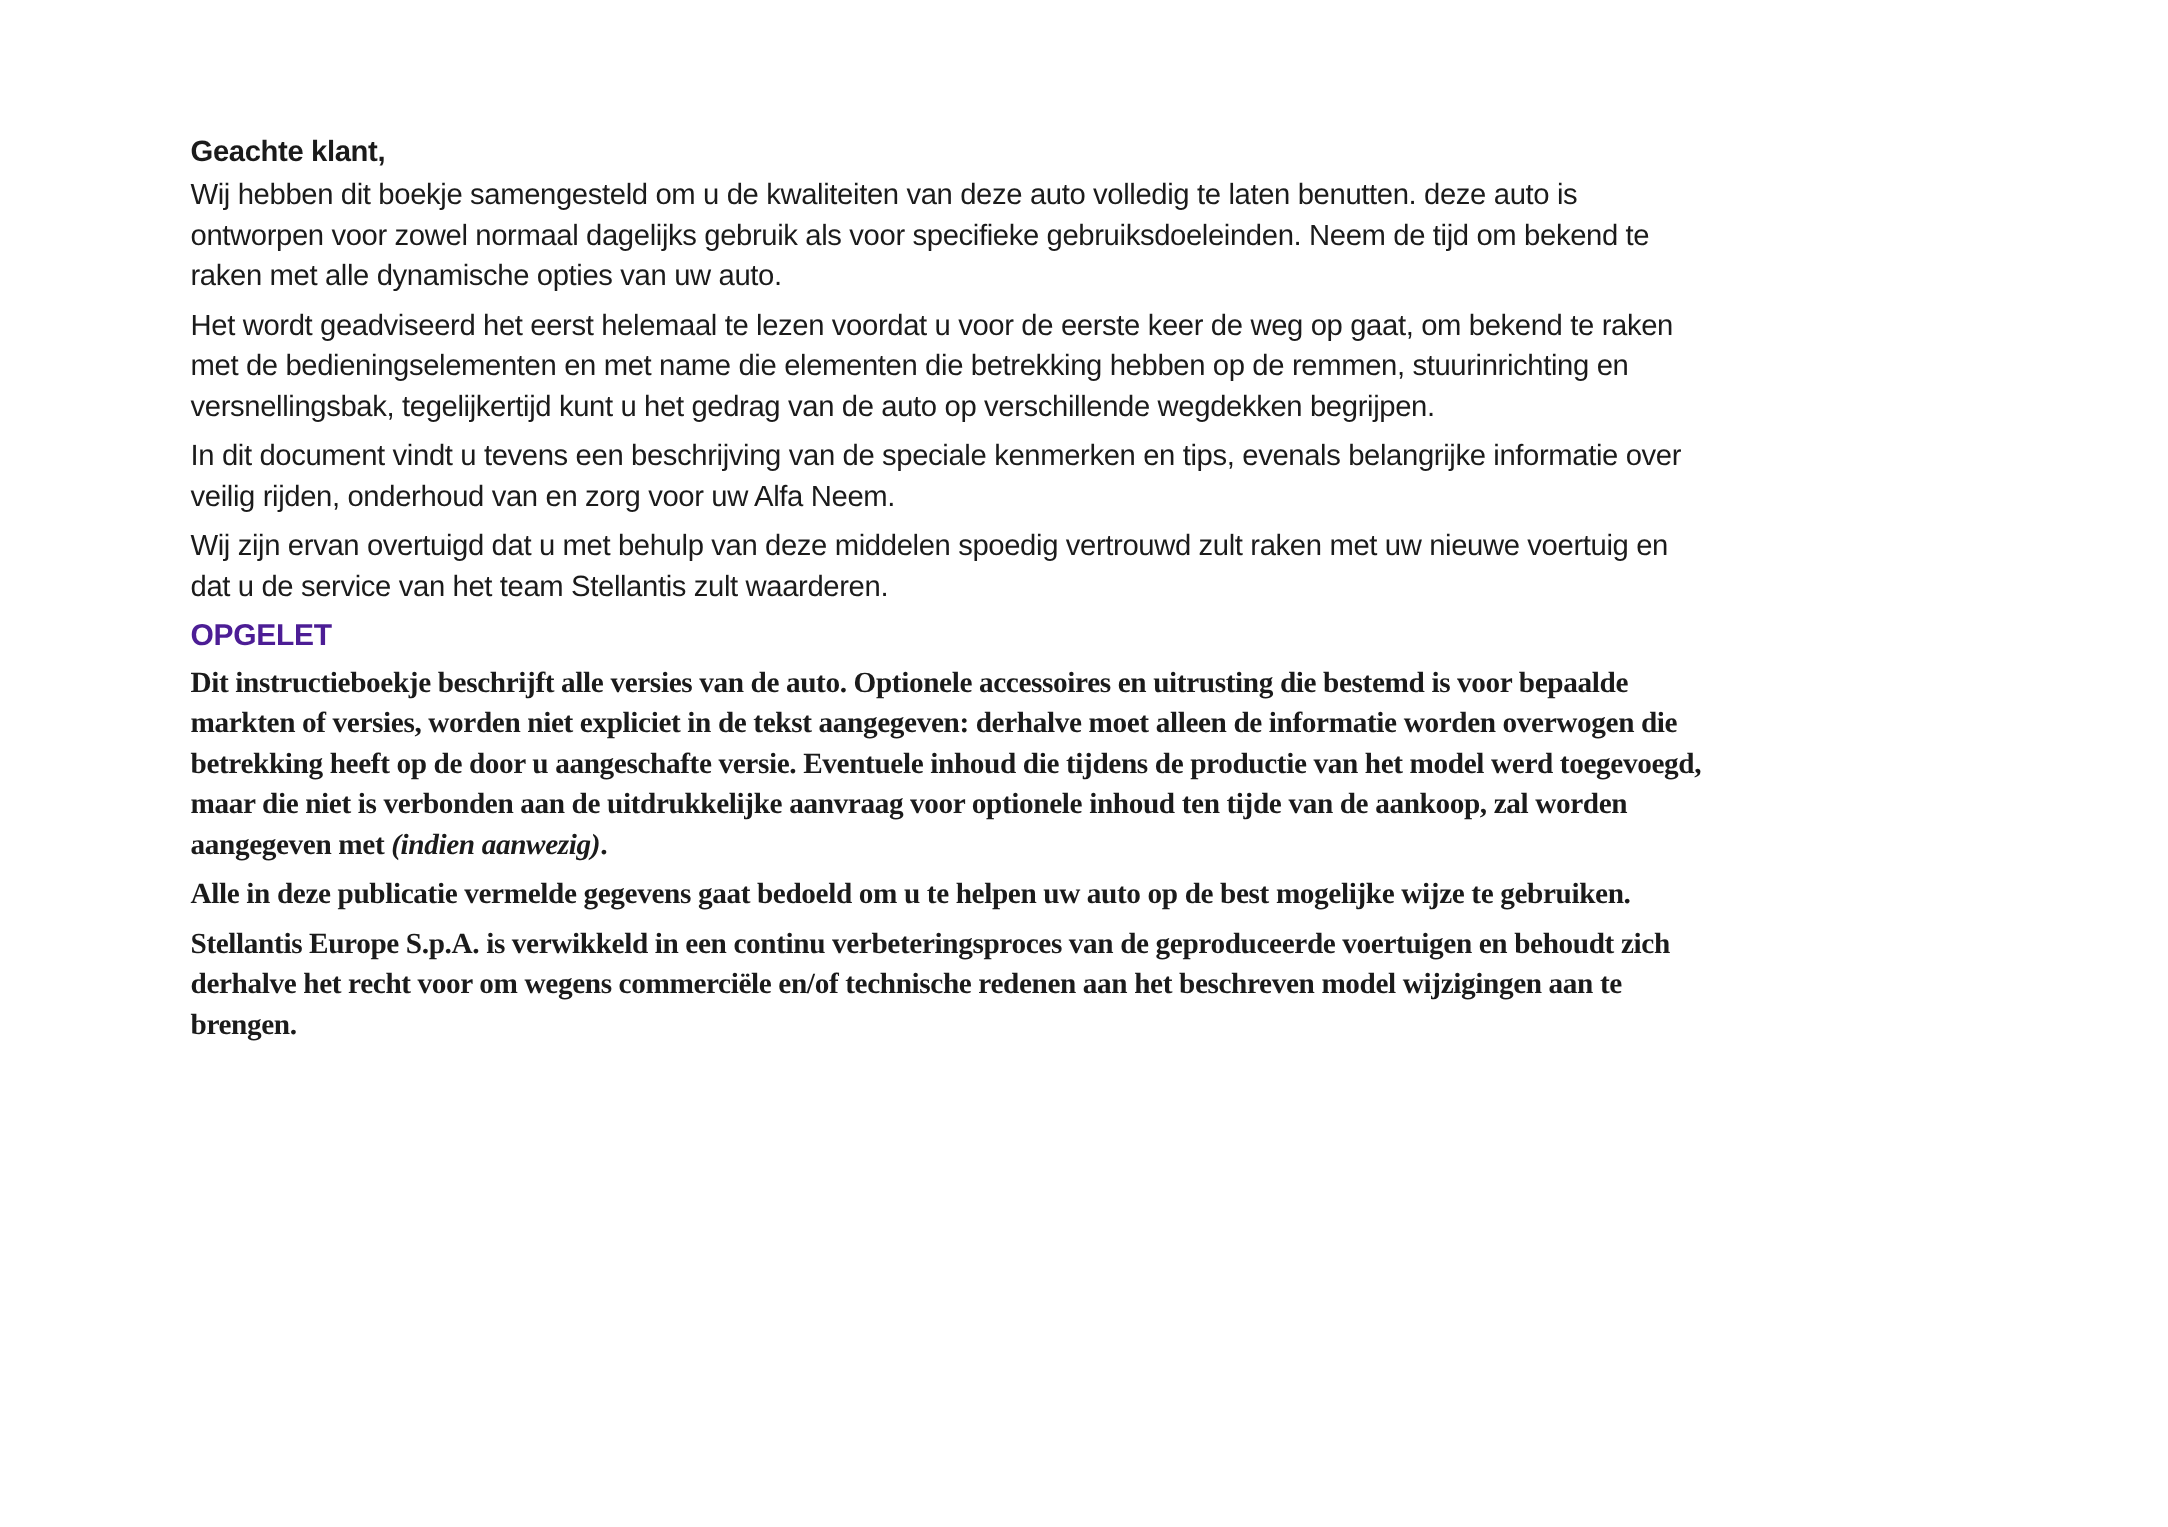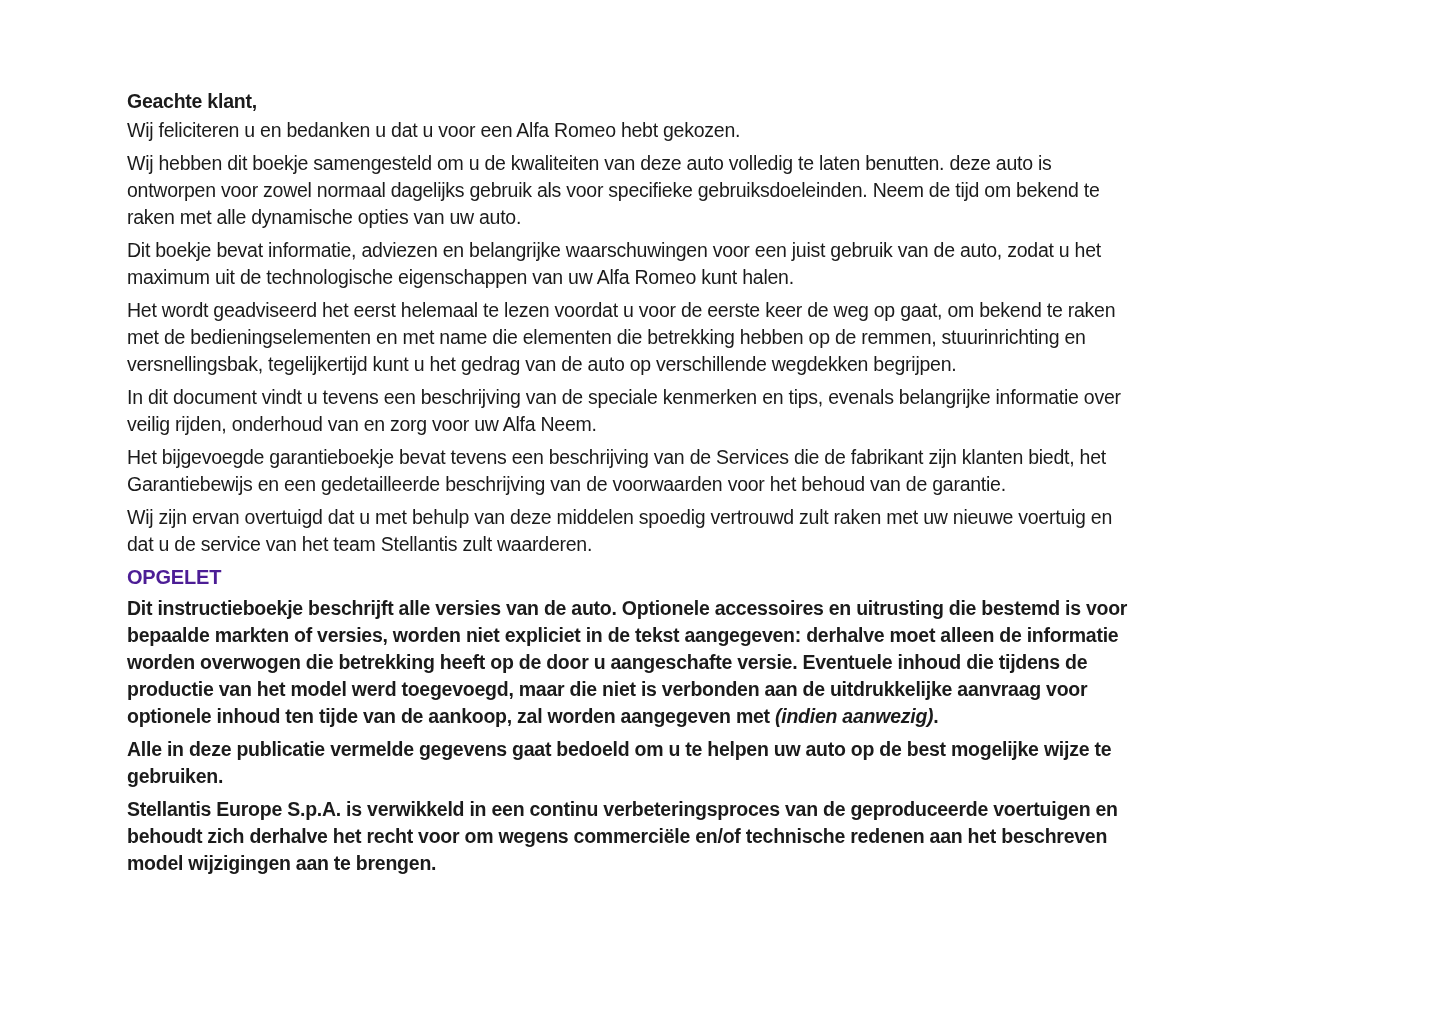--- a/index.html
+++ b/index.html
@@ -36,39 +36,37 @@
   .notice-title {
     color: #4c1d95;
     font-weight: bold;
     font-size: 20px;
     line-height: 27px;
     margin: 3px 0 4px 0;
     letter-spacing: -0.2px;
   }
   .bold {
     font-weight: bold;
+    font-family: Liberation Serif, serif;
   }
   .italic {
     font-style: italic;
   }
 </style>
 </head>
 <body>
 
 <div class="page">
   <div class="content">
 
     <p class="heading">Geachte klant,</p>
 
-    <p>Wij feliciteren u en bedanken u dat u voor een Alfa Romeo hebt gekozen.</p>
     <p>Wij hebben dit boekje samengesteld om u de kwaliteiten van deze auto volledig te laten benutten. deze auto is ontworpen voor zowel normaal dagelijks gebruik als voor specifieke gebruiksdoeleinden. Neem de tijd om bekend te raken met alle dynamische opties van uw auto.</p>
-    <p>Dit boekje bevat informatie, adviezen en belangrijke waarschuwingen voor een juist gebruik van de auto, zodat u het maximum uit de technologische eigenschappen van uw Alfa Romeo kunt halen.</p>
     <p>Het wordt geadviseerd het eerst helemaal te lezen voordat u voor de eerste keer de weg op gaat, om bekend te raken met de bedieningselementen en met name die elementen die betrekking hebben op de remmen, stuurinrichting en versnellingsbak, tegelijkertijd kunt u het gedrag van de auto op verschillende wegdekken begrijpen.</p>
     <p>In dit document vindt u tevens een beschrijving van de speciale kenmerken en tips, evenals belangrijke informatie over veilig rijden, onderhoud van en zorg voor uw Alfa Neem.</p>
-    <p>Het bijgevoegde garantieboekje bevat tevens een beschrijving van de Services die de fabrikant zijn klanten biedt, het Garantiebewijs en een gedetailleerde beschrijving van de voorwaarden voor het behoud van de garantie.</p>
     <p>Wij zijn ervan overtuigd dat u met behulp van deze middelen spoedig vertrouwd zult raken met uw nieuwe voertuig en dat u de service van het team Stellantis zult waarderen.</p>
 
     <p class="notice-title">OPGELET</p>
 
     <p class="bold"><span>Dit instructieboekje beschrijft alle versies van de auto. Optionele accessoires en uitrusting die bestemd is voor bepaalde markten of versies, worden niet expliciet in de tekst aangegeven: derhalve moet alleen de informatie worden overwogen die betrekking heeft op de door u aangeschafte versie. Eventuele inhoud die tijdens de productie van het model werd toegevoegd, maar die niet is verbonden aan de uitdrukkelijke aanvraag voor optionele inhoud ten tijde van de aankoop, zal worden aangegeven met </span><span class="italic">(indien aanwezig)</span><span>.</span></p>
 
     <p class="bold">Alle in deze publicatie vermelde gegevens gaat bedoeld om u te helpen uw auto op de best mogelijke wijze te gebruiken.</p>
     <p class="bold">Stellantis Europe S.p.A. is verwikkeld in een continu verbeteringsproces van de geproduceerde voertuigen en behoudt zich derhalve het recht voor om wegens commerciële en/of technische redenen aan het beschreven model wijzigingen aan te brengen.</p>
 
   </div>

